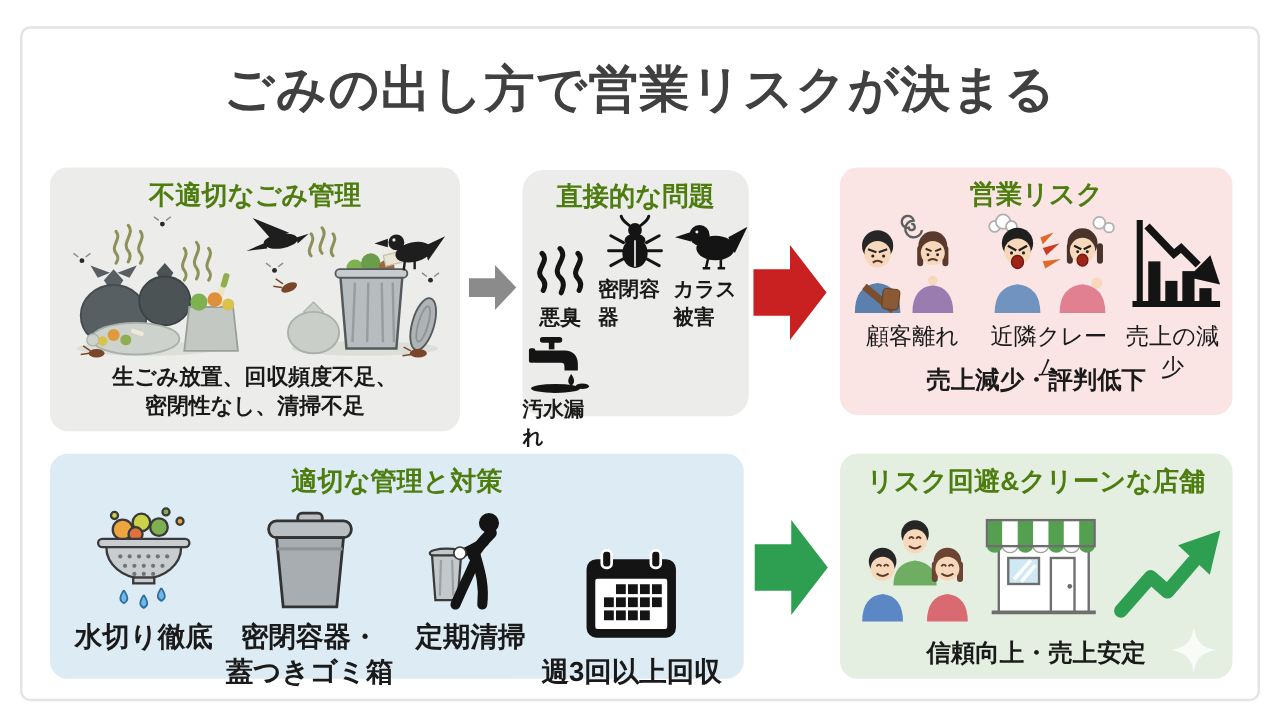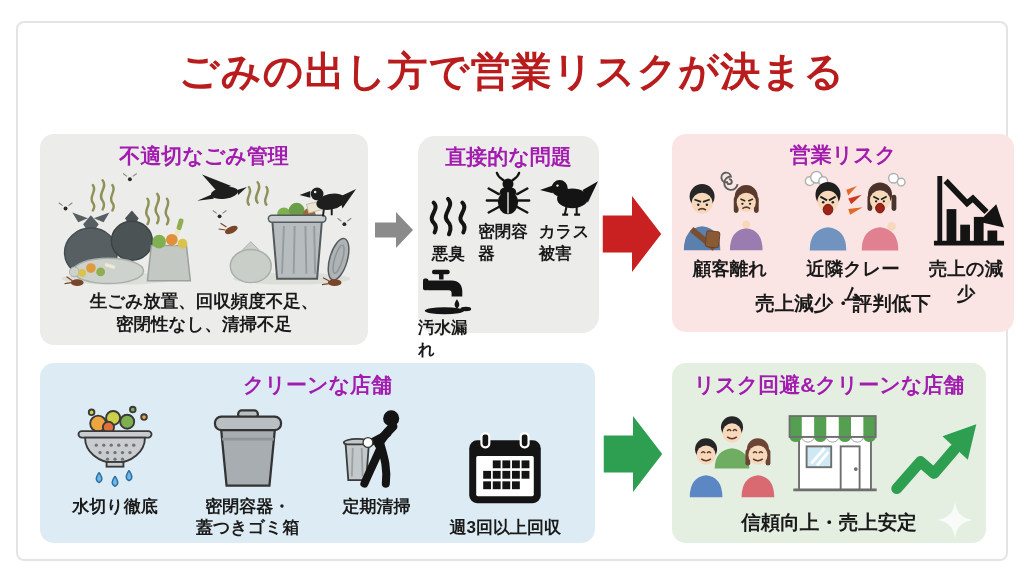--- a/index.html
+++ b/index.html
@@ -1,24 +1,24 @@
 <!DOCTYPE html>
 <html><head>
 <meta charset="utf-8">
 <style>
   html,body{margin:0;padding:0;background:#ffffff;}
   #stage{position:relative;width:1024px;height:580px;background:#fff;overflow:hidden;
          font-family:"Liberation Sans","DejaVu Sans",sans-serif;color:#1a1a1a;}
   .frame{position:absolute;left:16px;top:21px;width:988px;height:536px;
          border:2px solid #e4e4e4;border-radius:8px;background:#fff;}
   #main-title{position:absolute;left:0;top:44px;width:100%;text-align:center;
-              font-size:40px;font-weight:800;letter-spacing:1px;margin:0;color:#b91c1c;}
+              font-size:40px;font-weight:800;letter-spacing:1px;margin:0;color:#404040;}
   .box{position:absolute;border-radius:14px;}
   .box-title{position:absolute;left:0;right:0;text-align:center;font-weight:bold;
-             font-size:21px;color:#a21caf;}
+             font-size:21px;color:#4d7c0f;}
   .arrow{position:absolute;}
   
   #box-bad{left:40px;top:134px;width:328px;height:211px;}
   #box-bad .box-title{top:8px;}
   #garbage-scene{position:absolute;left:8px;top:36px;}
   #bad-caption{position:absolute;left:0;right:0;top:156px;text-align:center;
                font-weight:bold;font-size:17.5px;line-height:1.32;}
   
   #box-problems{left:418px;top:136px;width:181px;height:197px;border-radius:17px;}
   #box-problems .box-title{top:7px;}
@@ -26,32 +26,32 @@
                 display:grid;grid-template-columns:1fr 1fr 1fr;grid-template-rows:1fr 1fr;}
   .p-cell{display:flex;flex-direction:column;align-items:center;justify-content:flex-end;}
   .p-icon{height:50px;display:flex;align-items:flex-end;justify-content:center;}
   .p-label{font-weight:bold;font-size:16.5px;margin-top:2px;}
   
   #box-risk{left:672px;top:134px;width:314px;height:198px;}
   #box-risk .box-title{top:7px;}
   #risk-row{position:absolute;left:8px;right:8px;top:34px;height:84px;
             display:flex;justify-content:space-between;align-items:flex-end;}
   #risk-labels{position:absolute;left:8px;right:8px;top:122px;display:flex;justify-content:space-between;}
-  .risk-label{font-weight:bold;font-size:18.5px;text-align:center;}
+  .risk-label{font-weight:normal;font-size:18.5px;text-align:center;}
   .rl-1{width:100px;}.rl-2{width:112px;}.rl-3{width:80px;}
   #risk-caption{position:absolute;left:0;right:0;top:156px;text-align:center;
                 font-weight:bold;font-size:19.5px;}
   
   #box-measures{left:40px;top:363px;width:555px;height:180px;}
   #box-measures .box-title{top:8px;}
   #measure-row{position:absolute;left:16px;right:16px;top:38px;display:flex;justify-content:space-between;}
   .m-col{display:flex;flex-direction:column;align-items:center;}
   .m-col-1{width:120px;}.m-col-2{width:150px;}.m-col-3{width:112px;}.m-col-4{width:150px;justify-content:flex-end;}
   .m-icon{height:90px;display:flex;align-items:flex-end;justify-content:center;}
-  .m-label{font-weight:bold;font-size:17px;line-height:1.26;text-align:center;margin-top:5px;}
+  .m-label{font-weight:bold;font-size:22px;line-height:1.26;text-align:center;margin-top:5px;}
   
   #box-clean{left:672px;top:363px;width:314px;height:180px;}
   #box-clean .box-title{top:8px;}
   #clean-row{position:absolute;left:12px;right:8px;top:38px;height:98px;
              display:flex;justify-content:space-between;align-items:flex-end;}
   #clean-caption{position:absolute;left:0;right:0;top:146px;text-align:center;
                  font-weight:bold;font-size:19.5px;}
   #sparkle{position:absolute;right:12px;bottom:4px;}
   svg{display:block;}
 </style>
@@ -208,21 +208,21 @@
         </div>
         <div class="p-label">汚水漏れ</div>
       </div>
     </div>
   </section>
 
   <svg class="arrow" style="left: 602px; top: 196px; color: rgb(201, 33, 33);" width="60" height="76" viewBox="0 0 60 78">
     <polygon points="0,20 30,20 30,0 60,39 30,78 30,58 0,58" fill="currentColor"></polygon>
   </svg>
 
-  <section class="box" id="box-risk" style="background: rgb(250, 229, 228); padding-left: 28px;">
+  <section class="box" id="box-risk" style="background: rgb(250, 229, 228);">
     <div class="box-title">営業リスク</div>
     <div id="risk-row">
       <svg width="96" height="82" viewBox="0 0 100 82">
         <path d="M60,13 a7,7 0 1 1 -7,-8 a5,5 0 1 0 -4,6 a2.5,2.5 0 1 0 2,-3" stroke="#5f5f5f" stroke-width="2" fill="none"></path>
         <path d="M4,82 q0,-23 19,-25 q19,2 19,25 z" fill="#5b80ae"></path>
         <path d="M12,60 L36,80" stroke="#7a4e2e" stroke-width="6"></path>
         <rect x="27" y="62" width="14" height="17" rx="3" fill="#8a5a34" stroke="#6a4226" transform="rotate(6 34 70)"></rect>
         <circle cx="23" cy="26" r="13" fill="#262626"></circle>
         <circle cx="23" cy="33" r="11" fill="#f7d8ba"></circle>
         <path d="M15,29 l7,2.5 M31,29 l-7,2.5" stroke="#262626" stroke-width="1.8" fill="none"></path>
@@ -283,21 +283,21 @@
     </div>
     <div id="risk-labels">
       <div class="risk-label rl-1">顧客離れ</div>
       <div class="risk-label rl-2">近隣クレーム</div>
       <div class="risk-label rl-3">売上の減少</div>
     </div>
     <div id="risk-caption">売上減少・評判低下</div>
   </section>
 
   <section class="box" id="box-measures" style="background: rgb(221, 236, 244);">
-    <div class="box-title">クリーンな店舗</div>
+    <div class="box-title">適切な管理と対策</div>
     <div id="measure-row">
       <div class="m-col m-col-1">
         <div class="m-icon">
           <svg width="88" height="88" viewBox="0 0 94 90">
             <g stroke="#3a3a3a" stroke-width="2">
               <circle cx="22" cy="8" r="3" fill="#cbd24a"></circle>
               <circle cx="66" cy="5" r="3" fill="#7fb050"></circle>
               <circle cx="78" cy="13" r="3" fill="#eda63f"></circle>
               <circle cx="29" cy="20" r="8.5" fill="#eda63f"></circle>
               <circle cx="45" cy="14" r="7.5" fill="#cbd24a"></circle>

